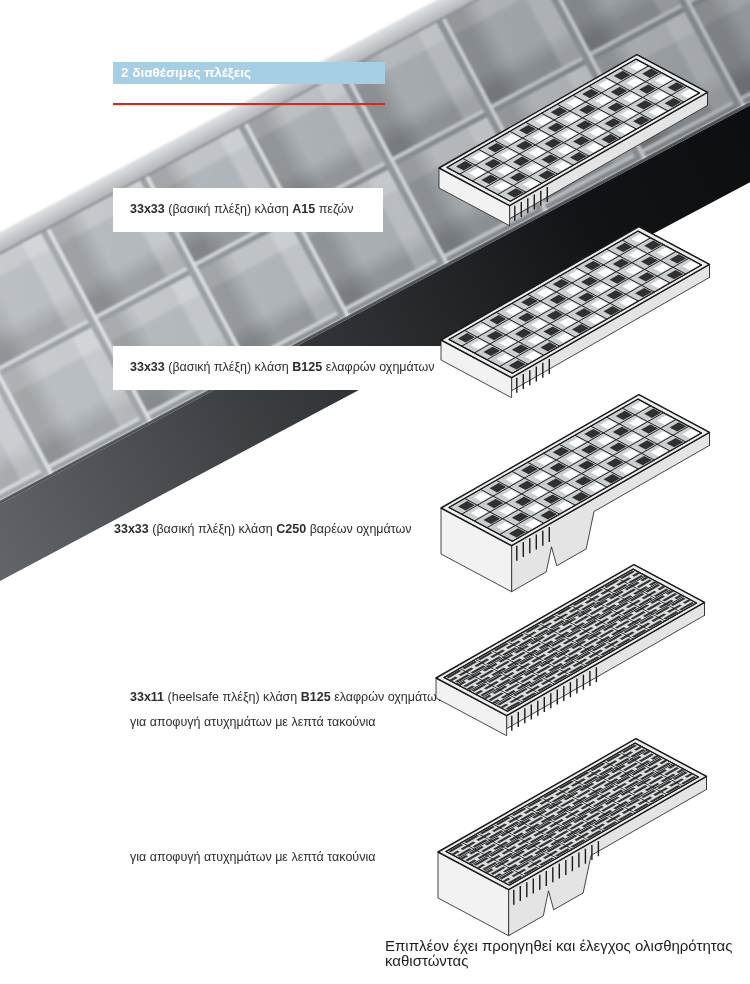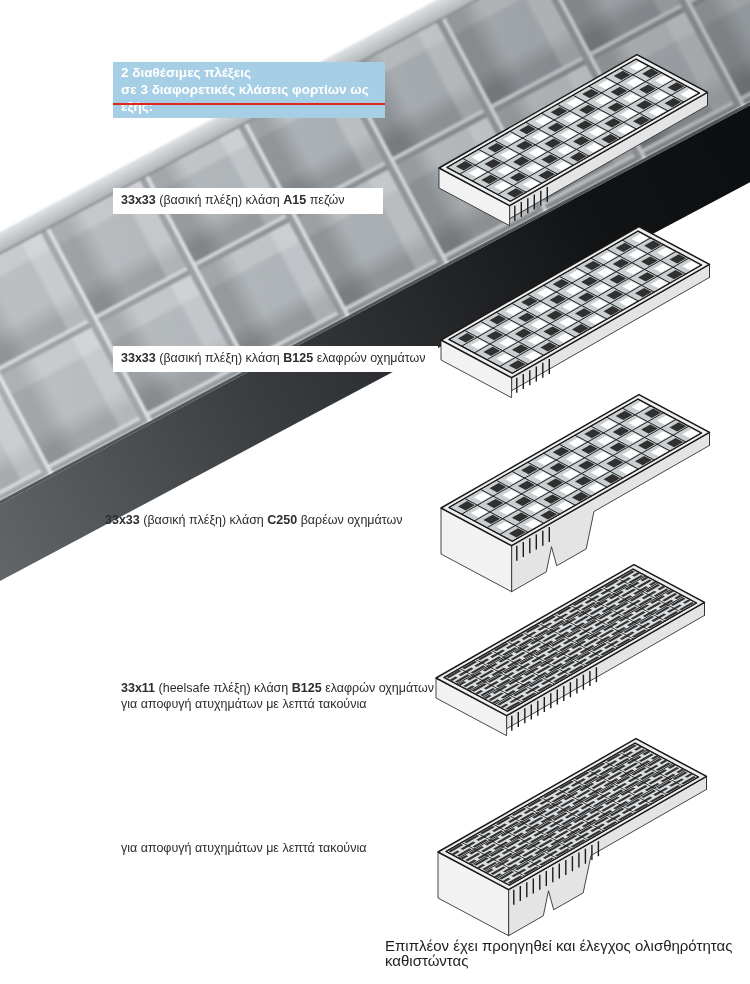--- a/index.html
+++ b/index.html
@@ -23,21 +23,21 @@
     background:linear-gradient(90deg,#73777b 0%,#3a3d40 30%,#121315 55%,#08090a 80%);}
 
   
   .intro{position:absolute;left:113px;top:62px;width:272px;box-sizing:border-box;z-index:3;
          color:#ffffff;font-weight:bold;font-size:13.5px;line-height:17px;padding:2px 8px 3px;}
   .rule{position:absolute;left:113px;top:103px;width:272px;height:2px;z-index:3;}
 
   
   .label{position:absolute;z-index:2;background:#ffffff;color:#2c2c2c;
          font-size:12.5px;line-height:15.5px;padding:5px 12px 5px 8px;}
-  .label p{margin:0;white-space:nowrap;}
+  .label p{margin:9px;white-space:nowrap;}
   .label .b{font-weight:bold;}
   .lab0{left:113px;top:188px;min-width:250px;}
   .lab1{left:113px;top:346px;}
   .lab2{left:97px;top:508px;background:transparent;}
   .lab3{left:113px;top:676px;background:transparent;}
   .lab4{left:113px;top:836px;background:transparent;}
 
   
   .grating{position:absolute;z-index:2;width:300px;height:212px;}
   .gr0{left:427px;top:50px;}
@@ -55,21 +55,20 @@
 
 <div class="page">
 
   <div class="photo-band">
     <div class="photo-mesh"></div>
     <div class="photo-edge"></div>
   </div>
 
   <div class="intro" style="background: rgb(166, 206, 228);">
     <div>2 διαθέσιμες πλέξεις</div>
-    <div>σε 3 διαφορετικές κλάσεις φορτίων ως εξής:</div>
   </div>
   <div class="rule" style="background: rgb(226, 36, 29);"></div>
 
   <div class="label lab0">
     <p><span class="b">33x33</span><span> (βασική πλέξη) κλάση </span><span class="b">A15</span><span> πεζών</span></p>
     <p></p>
   </div>
   <svg class="grating gr0" viewBox="0 0 300 212">
       <polygon points="209.9,4.7 280.5,42.4 280.5,55.4 209.9,17.7" fill="#c8c8c8" stroke="#1a1a1a" stroke-width="0.8" stroke-linejoin="round"></polygon>
       <polygon points="82.6,155.7 280.5,42.4 280.5,55.4 82.6,168.7" fill="#e4e4e4" stroke="#1a1a1a" stroke-width="0.8" stroke-linejoin="round"></polygon>

